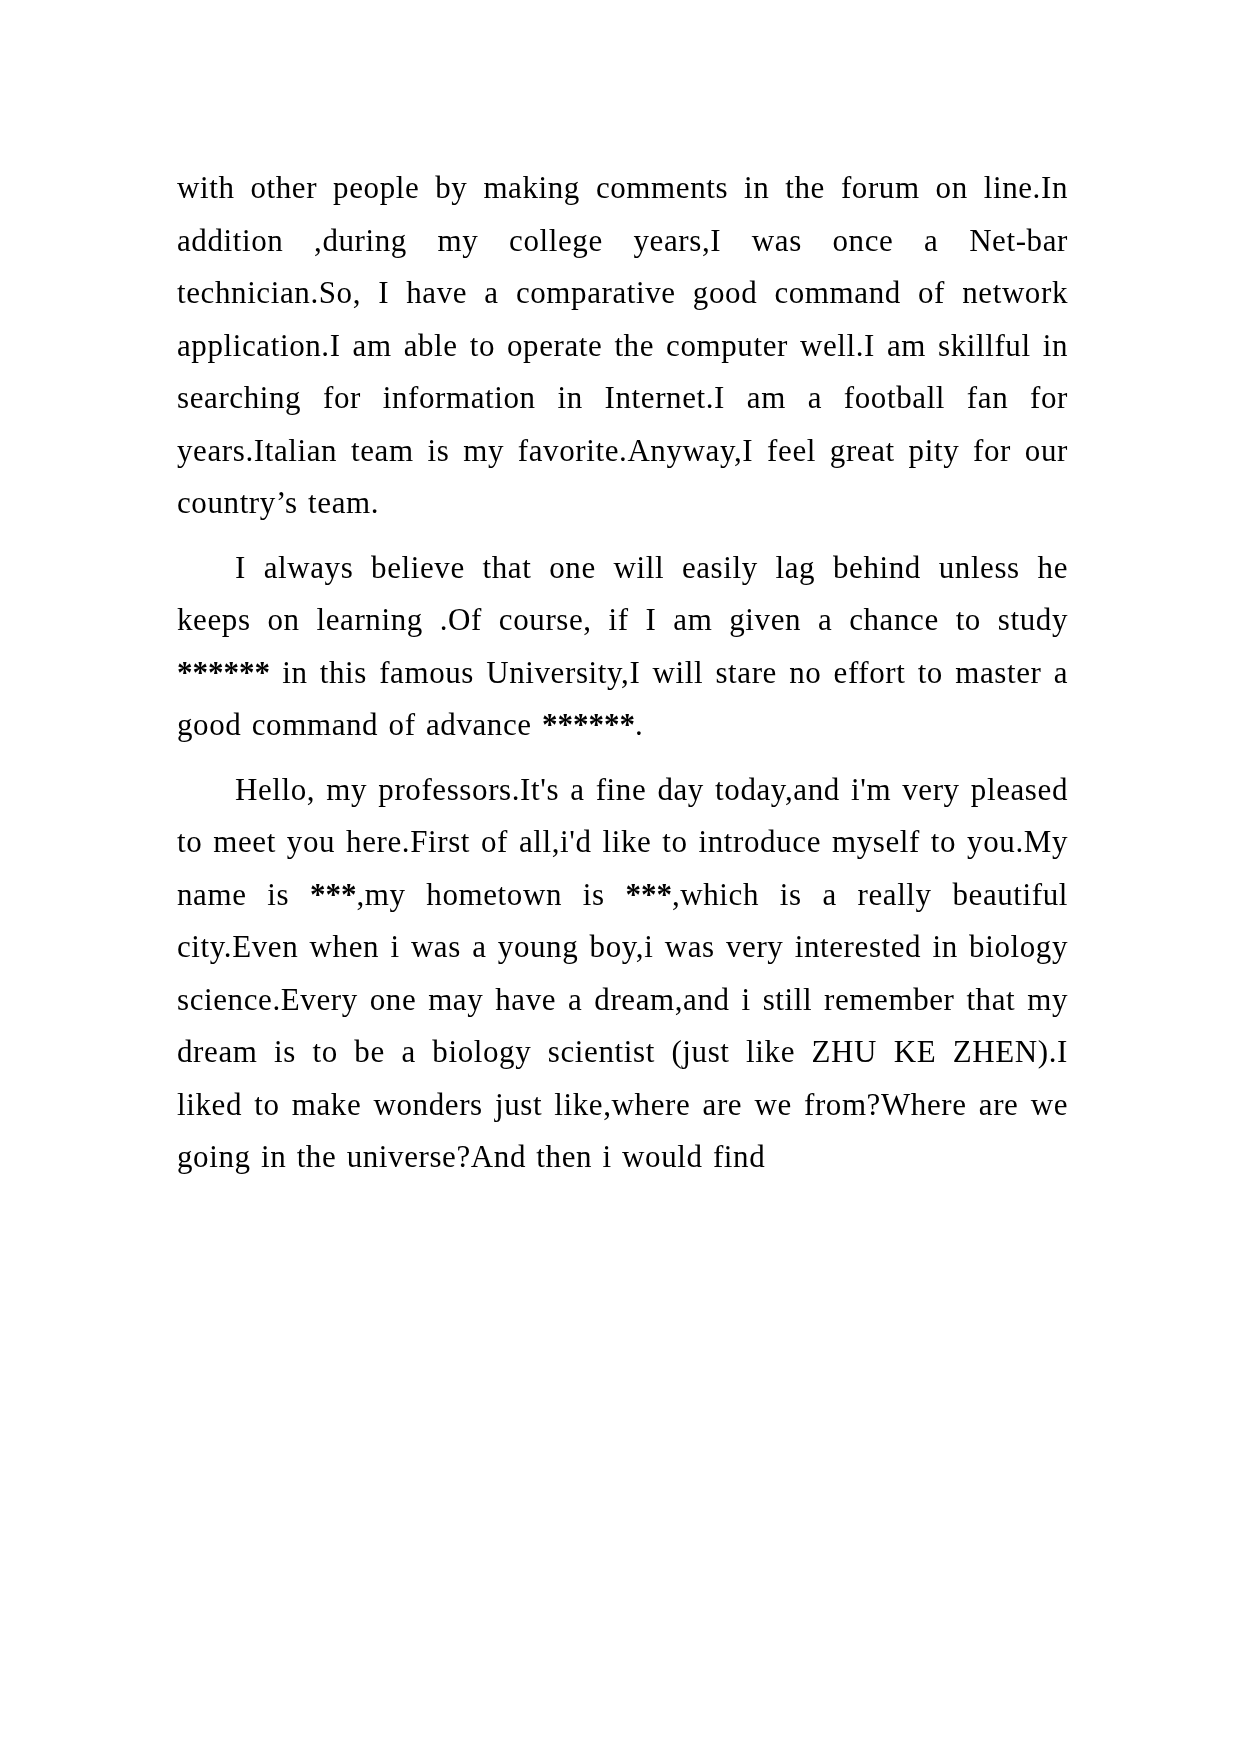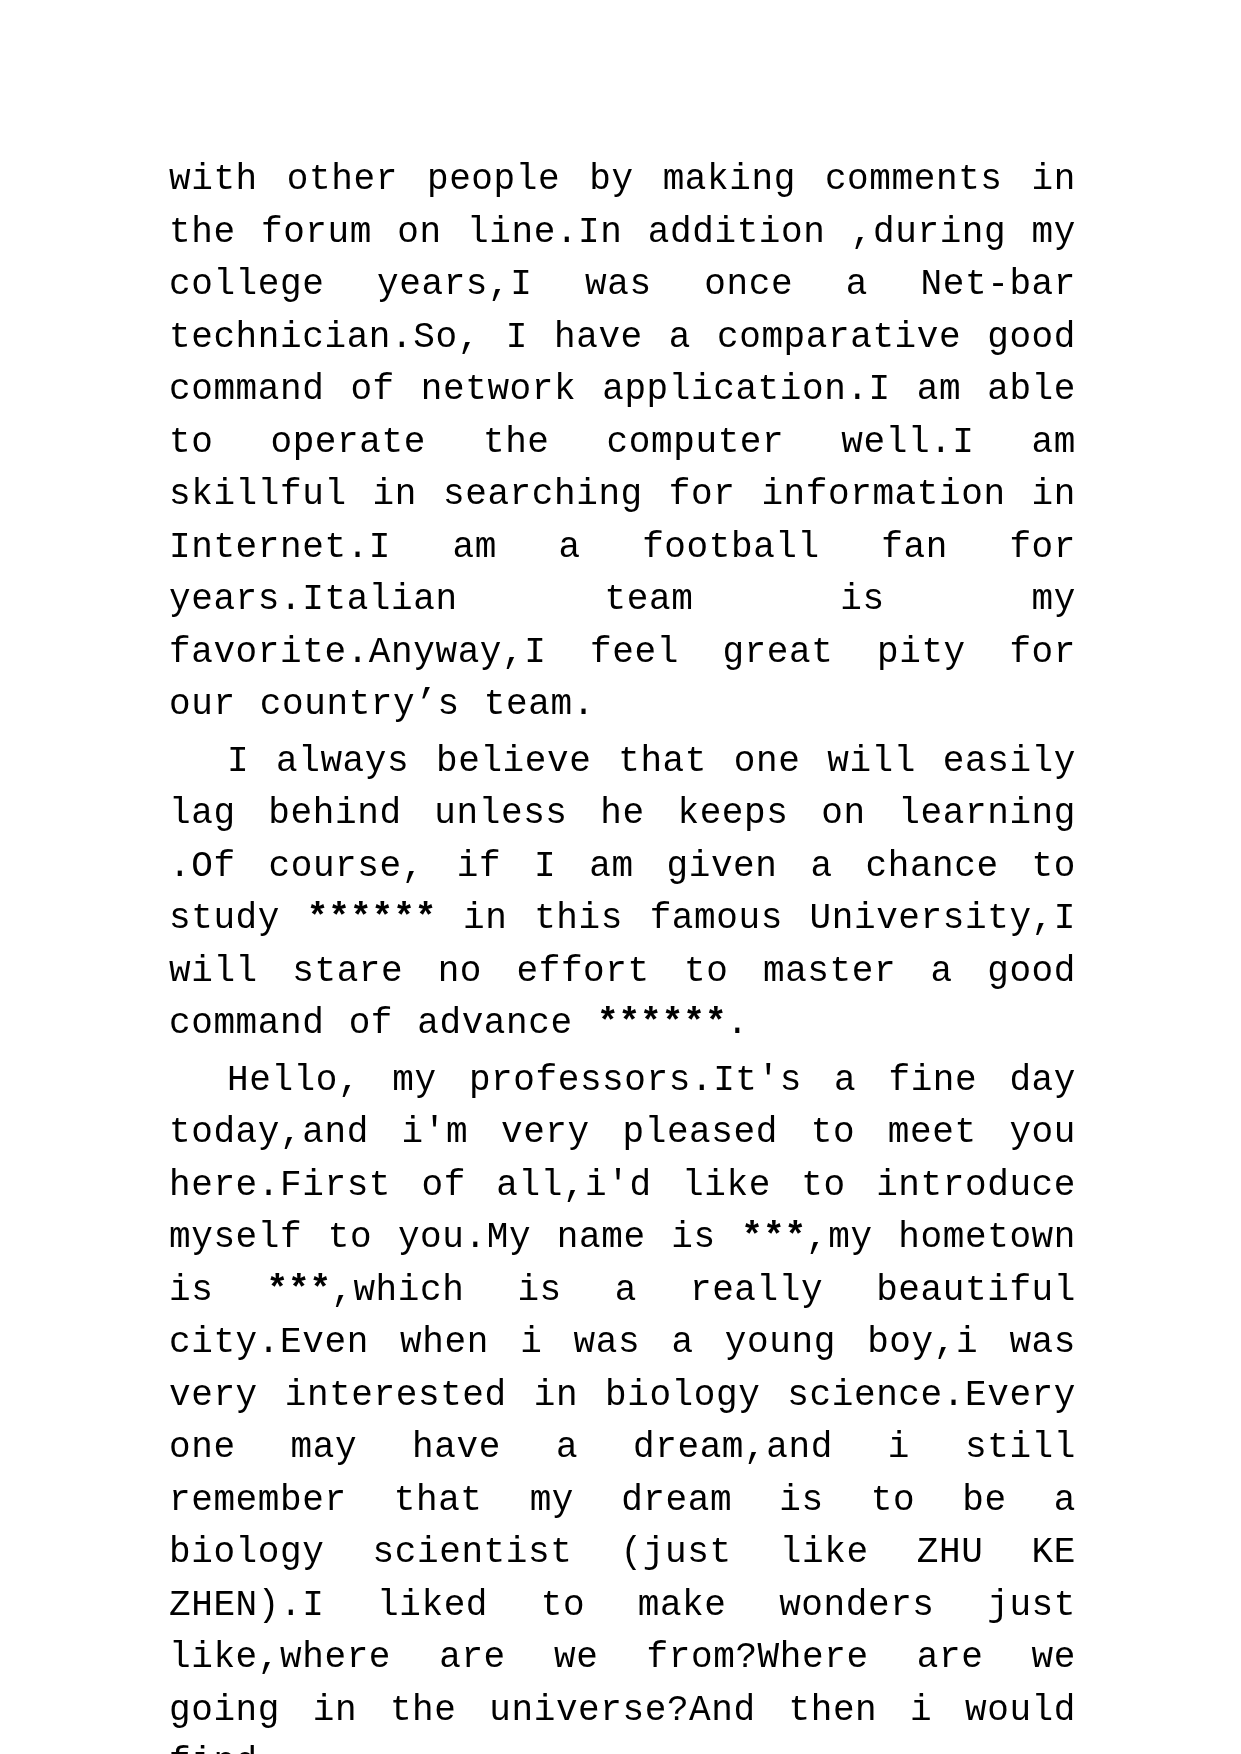--- a/index.html
+++ b/index.html
@@ -18,28 +18,28 @@
     box-sizing: border-box;
     width: 1241px;
     height: 1754px;
     padding: 150px 160px 120px 165px;
     background: #ffffff;
   }
   .doc-body {
     width: 915px;
   }
   p {
-    margin: 4px;
-    font-size: 36px;
+    margin: 12px;
+    font-size: 31px;
     line-height: 52.5px;
     text-align: justify;
     text-justify: inter-word;
     letter-spacing: 0.6px;
     word-spacing: 2px;
-    font-family: Liberation Mono, monospace;
+    font-family: Liberation Serif, serif;
   }
   p.indent {
     text-indent: 58px;
   }
   .stars {
     font-weight: bold;
     letter-spacing: 0px;
   }
 </style>
 </head>

